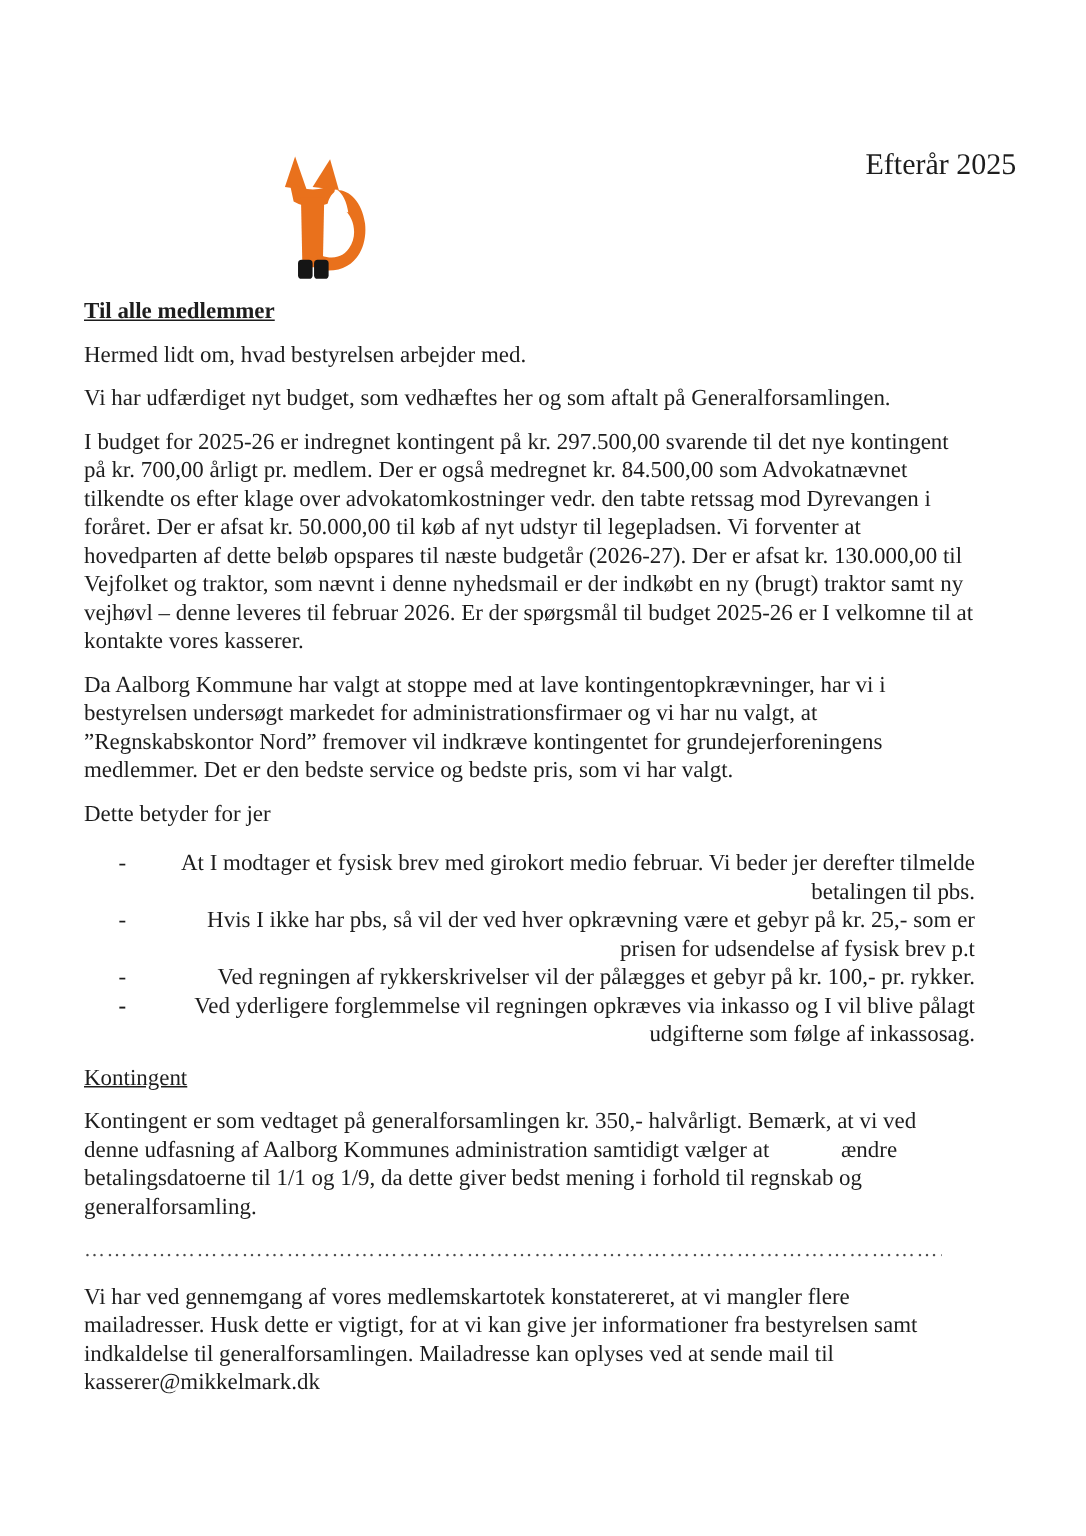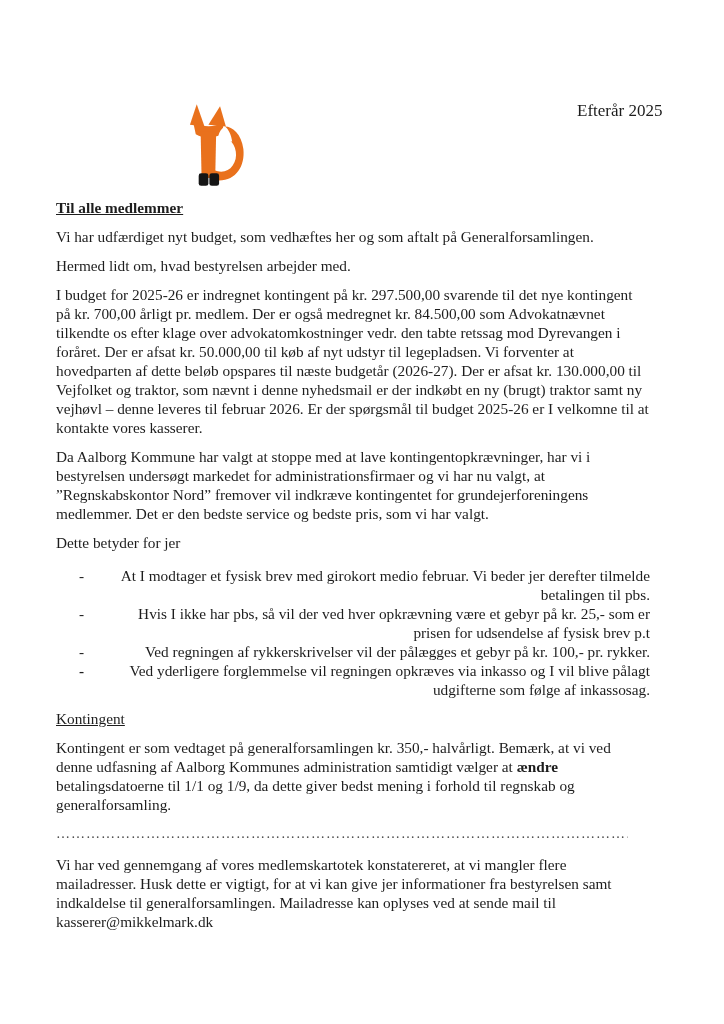--- a/index.html
+++ b/index.html
@@ -4,21 +4,21 @@
 <style>
   html,body{margin:0;padding:0;background:#ffffff;}
   .page{
     position:relative;width:724px;height:1024px;background:#ffffff;
     font-family:"Liberation Serif","DejaVu Serif",serif;
     color:#1d1d1d;overflow:hidden;
   }
   
   .season{
     position:absolute;top:101px;left:577px;
-    font-size:17px;line-height:19px;color:#1d1d1d;
+    font-size:20px;line-height:19px;color:#1d1d1d;
   }
   .logo-row{
     position:absolute;top:102px;left:188px;
     display:flex;align-items:flex-start;
   }
   .fox{width:68px;height:90px;flex:0 0 auto;}
   .logo-text{
     margin-left:5px;margin-top:2px;
     font-family:"Liberation Sans","DejaVu Sans",sans-serif;
     color:#2d2d2d;white-space:nowrap;
@@ -42,21 +42,21 @@
   }
   .pre-list{margin-bottom:14px !important;}
   .bullets{margin:0 0 10px 0;padding:0;}
   .bullet{display:flex;}
   .bullet .dash{width:22px;flex:0 0 auto;text-align:left;padding-left:1px;}
   .bullet .dash.bold{font-weight:700;}
   .bullet .btext{flex:1;text-align:right;}
   .section-heading{
     text-decoration:underline;margin:9px 0 15px 0;
   }
-  .bold-inline{font-weight:700;}
+  .bold-inline{font-weight:400;margin-left:44px;}
   .dotted-divider{
     width:572px;height:19px;overflow:hidden;white-space:nowrap;
     color:#4a4a4a;font-size:14px;letter-spacing:1px;
     margin:10px 0 12px 0;
   }
   .bullets-wrap{padding-left:22px;}
 </style>
 </head>
 <body>
 
@@ -85,23 +85,23 @@
         <rect x="11" y="73" width="10" height="13" rx="2.5"></rect>
         <rect x="22" y="73" width="10" height="13" rx="2.5"></rect>
       </g>
     </svg>
   </div>
 
   <div class="body-col">
 
     <p class="salutation">Til alle medlemmer</p>
 
+    <p>Hermed lidt om, hvad bestyrelsen arbejder med.</p>
+
     <p>Vi har udfærdiget nyt budget, som vedhæftes her og som aftalt på Generalforsamlingen.</p>
-
-    <p>Hermed lidt om, hvad bestyrelsen arbejder med.</p>
 
     <p>I budget for 2025-26 er indregnet kontingent på kr. 297.500,00 svarende til det nye kontingent på kr. 700,00 årligt pr. medlem. Der er også medregnet kr. 84.500,00 som Advokatnævnet tilkendte os efter klage over advokatomkostninger vedr. den tabte retssag mod Dyrevangen i foråret. Der er afsat kr. 50.000,00 til køb af nyt udstyr til legepladsen. Vi forventer at hovedparten af dette beløb opspares til næste budgetår (2026-27). Der er afsat kr. 130.000,00 til Vejfolket og traktor, som nævnt i denne nyhedsmail er der indkøbt en ny (brugt) traktor samt ny vejhøvl – denne leveres til februar 2026. Er der spørgsmål til budget 2025-26 er I velkomne til at kontakte vores kasserer.</p>
 
     <p>Da Aalborg Kommune har valgt at stoppe med at lave kontingentopkrævninger, har vi i bestyrelsen undersøgt markedet for administrationsfirmaer og vi har nu valgt, at ”Regnskabskontor Nord” fremover vil indkræve kontingentet for grundejerforeningens medlemmer. Det er den bedste service og bedste pris, som vi har valgt.</p>
 
     <p class="pre-list">Dette betyder for jer</p>
 
     <div class="bullets bullets-wrap">
       <div class="bullet">
         <span class="dash">-</span>

